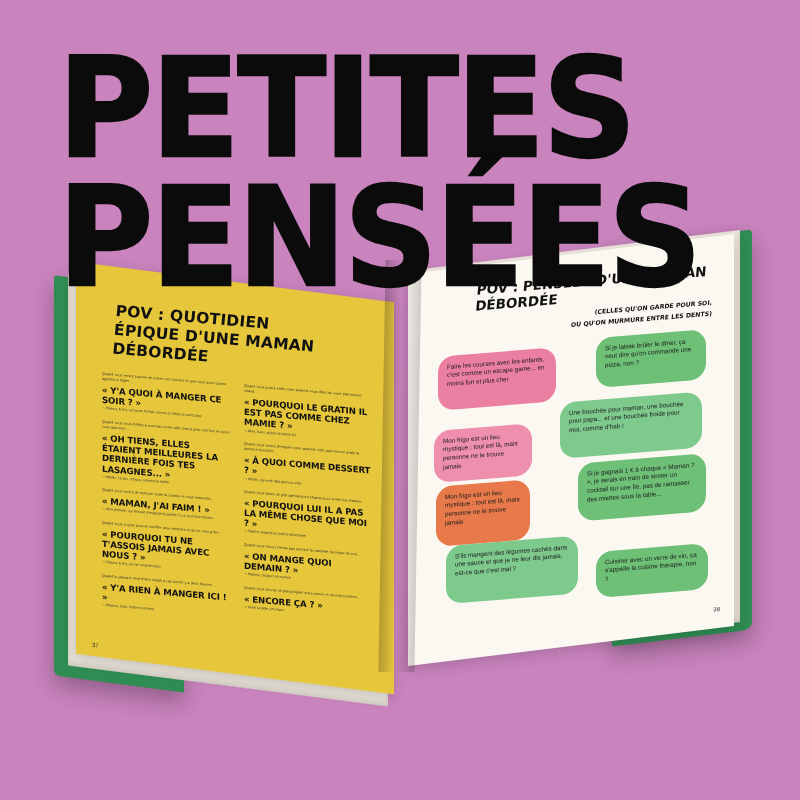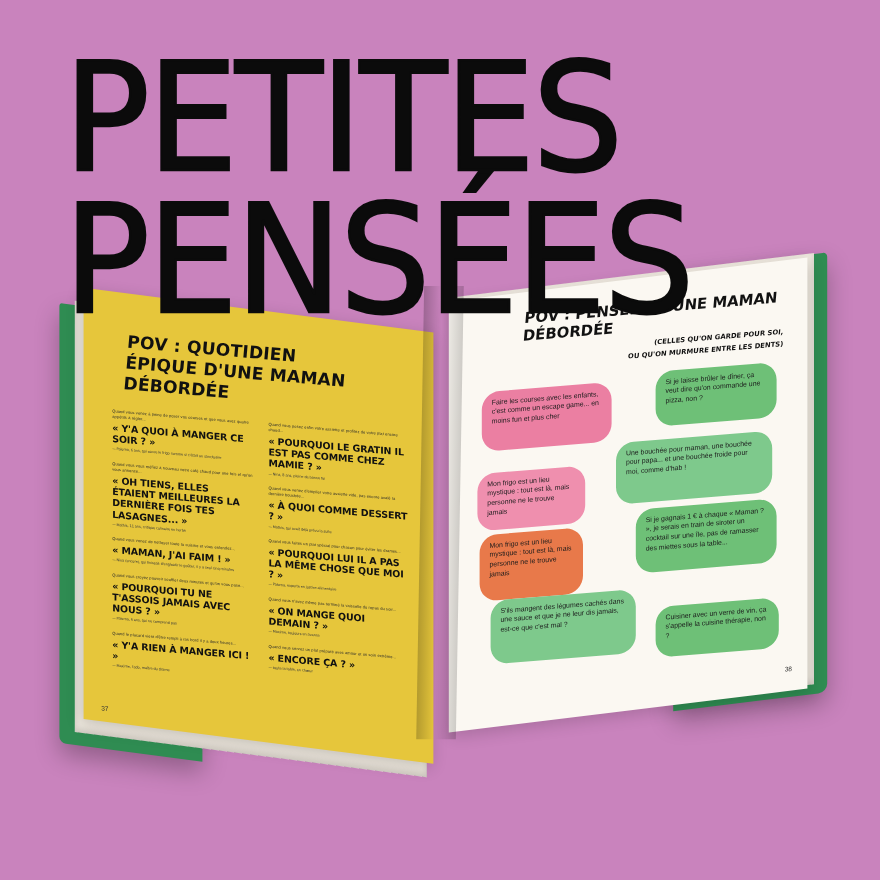--- a/index.html
+++ b/index.html
@@ -11,21 +11,21 @@
   }
   #stage{position:absolute;inset:0;}
 
   
   .title-block{
     position:absolute;
     left:58px; top:52px;
     width:700px;
     color:#0b0b0b;
     font-family:"DejaVu Sans", sans-serif;
-    font-weight:normal;
+    font-weight:bold;
     letter-spacing:-2px;
     line-height:0.82;
     text-transform:uppercase;
     z-index:5;
     pointer-events:none;
   }
   .title-line{
     display:block;
     font-size:116px;
     transform:scaleX(1.12) scaleY(1.18);

